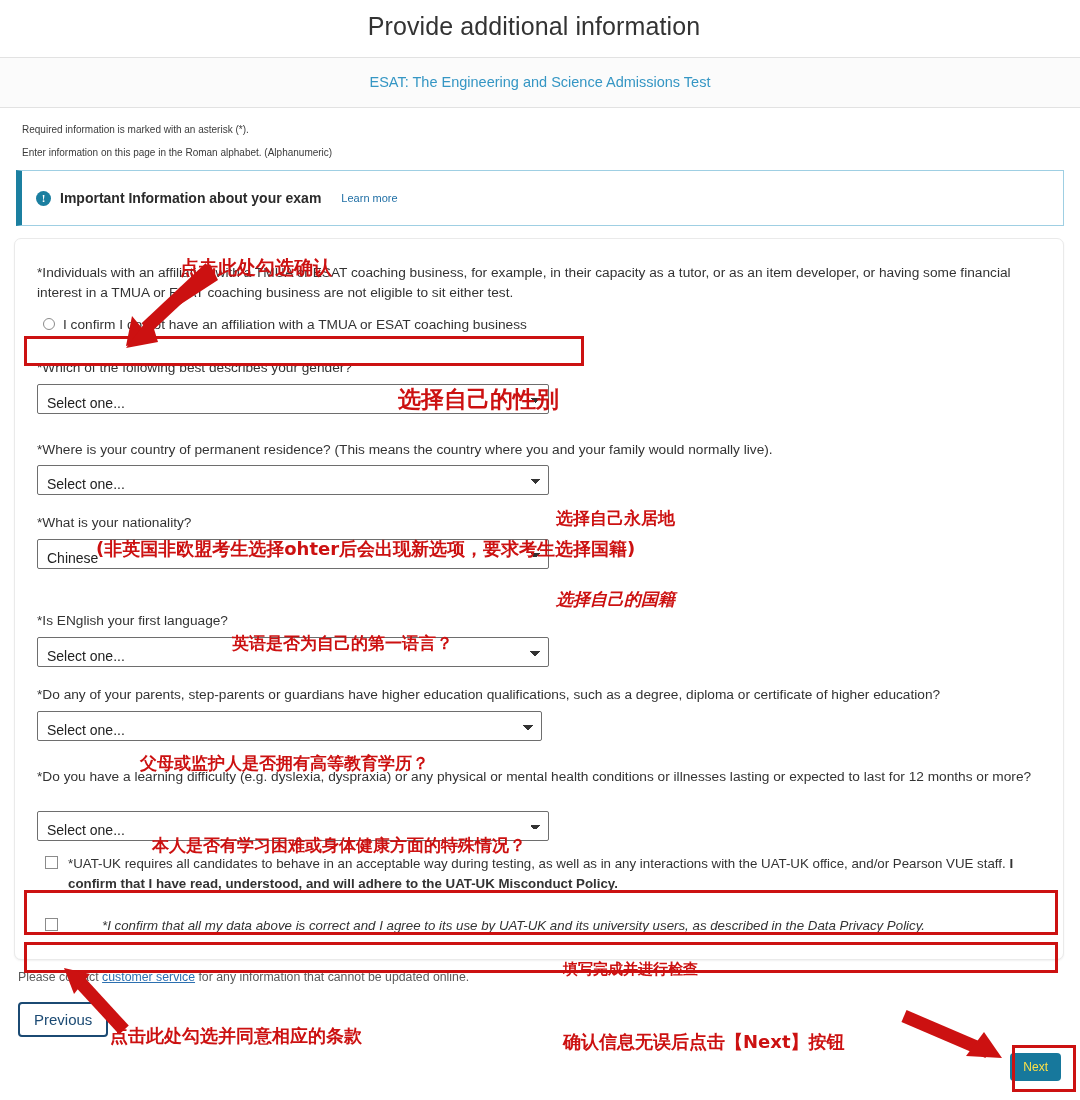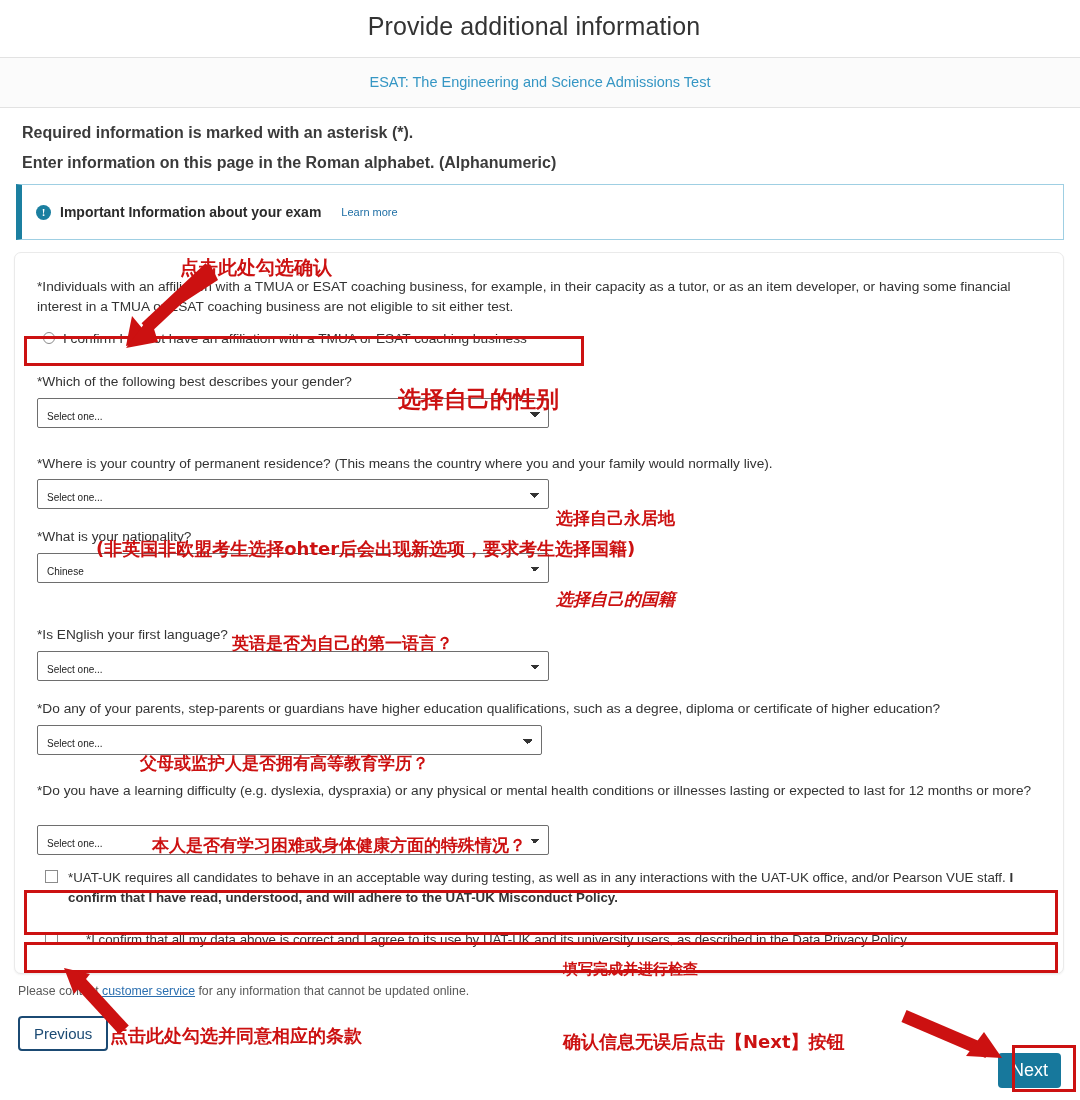--- a/index.html
+++ b/index.html
@@ -33,23 +33,22 @@
     font-size:14.5px;
     color:#3596c4;
   }
 
   
   .intro{
     padding:16px 22px 0 22px;
   }
   .intro p{
     margin:0 0 12px 0;
-    font-size:16px;
+    font-size:10px;
     color:#3b3b3b;
-    font-weight:bold;
   }
 
   
   .info-banner{
     margin:6px 16px 0 16px;
     border:1px solid #9fcfe3;
     border-left:6px solid #1b7fa0;
     background:#ffffff;
     height:56px;
     display:flex;
@@ -85,21 +84,21 @@
     font-size:13.7px;
     color:#333;
     line-height:1.45;
     margin:0 0 6px 0;
   }
   .field-block{ margin-bottom:18px; }
 
   select.sel{
     display:block;
     height:30px;
-    font-size:10px;
+    font-size:14px;
     font-family:"Liberation Sans", sans-serif;
     color:#222;
     background:#fff;
     border:1px solid #6e6e6e;
     border-radius:2px;
     padding:10px 22px 3px 9px;
     appearance:none;
     -webkit-appearance:none;
     background-image:
       linear-gradient(45deg, transparent 50%, #333 50%),
@@ -163,22 +162,22 @@
     font-family:"Liberation Sans", sans-serif;
     padding:7px 14px;
     cursor:pointer;
   }
   .btn-next{
     position:absolute;
     right:19px; top:1053px;
     background:#17789c;
     border:none;
     border-radius:4px;
-    color:#ffffff;
-    font-size:18px;
+    color:#fde047;
+    font-size:12px;
     font-family:"Liberation Sans", sans-serif;
     padding:7px 13px;
     cursor:pointer;
   }
 
   
   .ann{
     position:absolute;
     color:#cc1111;
     font-weight:bold;
@@ -264,21 +263,21 @@
     </select>
   </div>
 
   <div class="check-row">
     <span class="check-box"></span>
     <span><span>*UAT-UK requires all candidates to behave in an acceptable way during testing, as well as in any interactions with the UAT-UK office, and/or Pearson VUE staff. </span><b>I confirm that I have read, understood, and will adhere to the UAT-UK Misconduct Policy.</b></span>
   </div>
 
   <div class="check-row" style="margin-top:8px;">
     <span class="check-box"></span>
-    <span style="margin-left:18px;">*I confirm that all my data above is correct and I agree to its use by UAT-UK and its university users, as described in the Data Privacy Policy.</span>
+    <span style="margin-left:34px;font-style:italic;">*I confirm that all my data above is correct and I agree to its use by UAT-UK and its university users, as described in the Data Privacy Policy.</span>
   </div>
 
 </div>
 
 <div class="footer">
   <span>Please contact </span><a href="#">customer service</a><span> for any information that cannot be updated online.</span>
 </div>
 
 <div class="btn-row">
   <button class="btn-prev">Previous</button>

